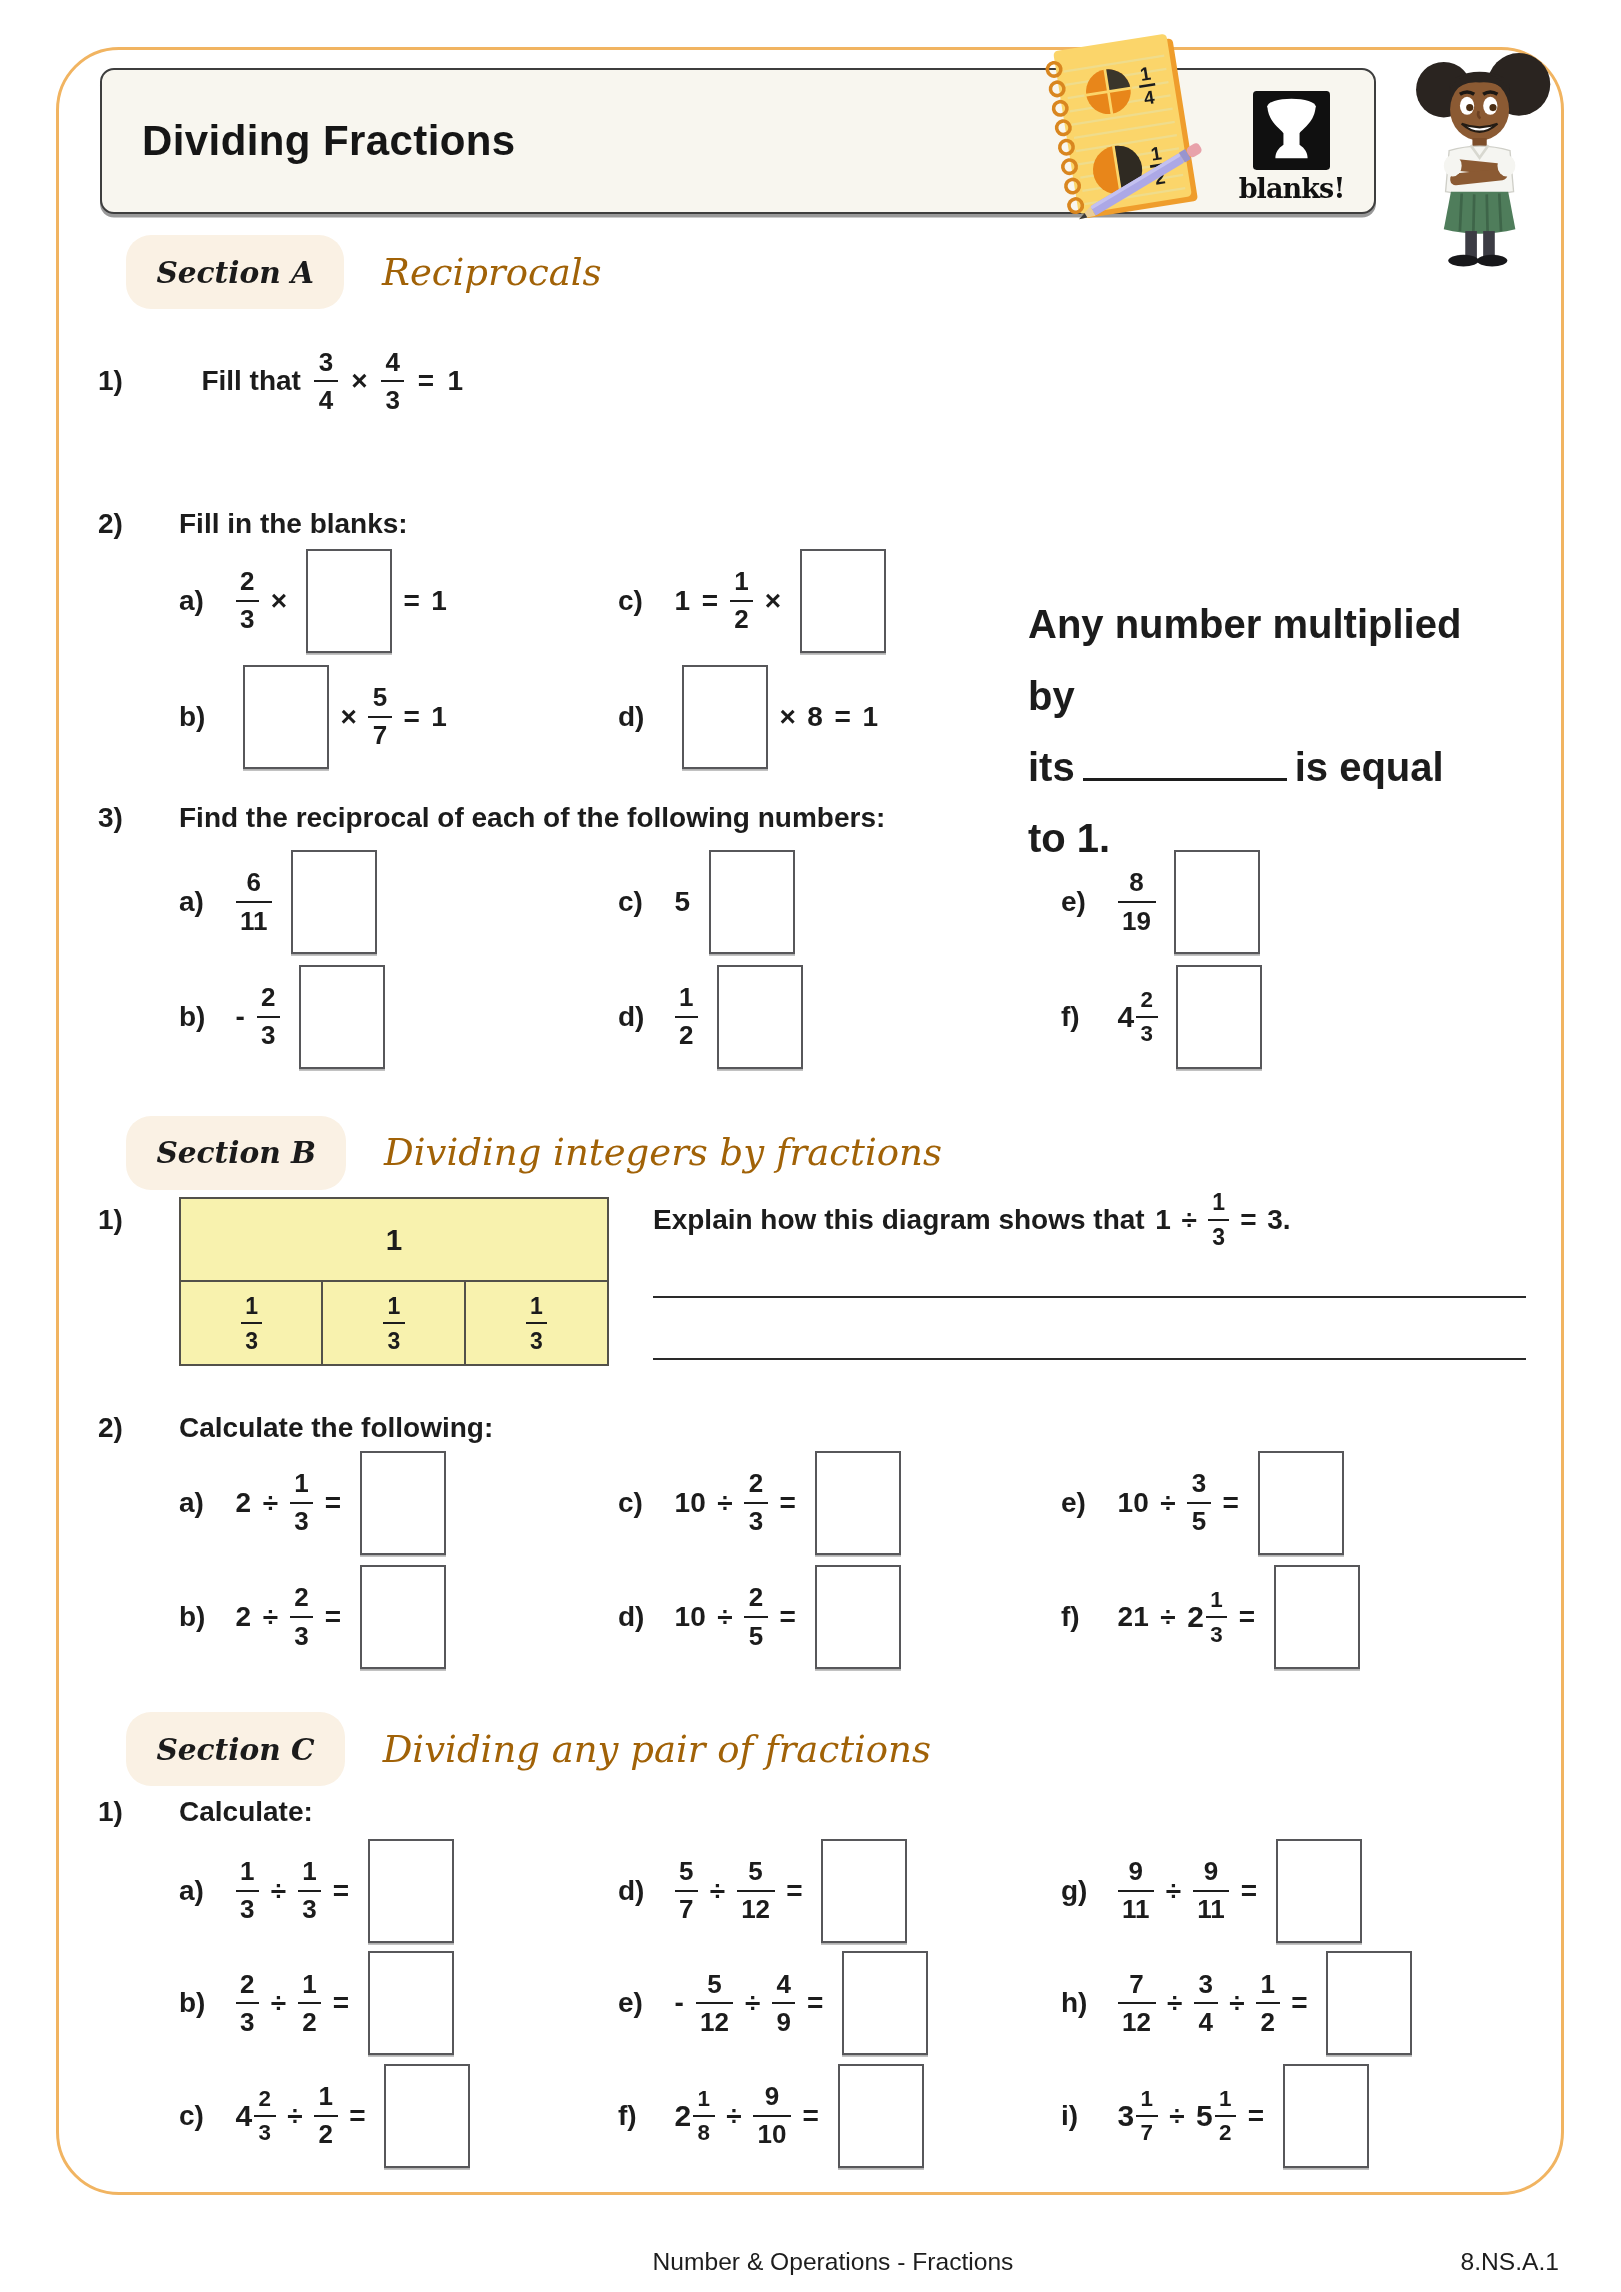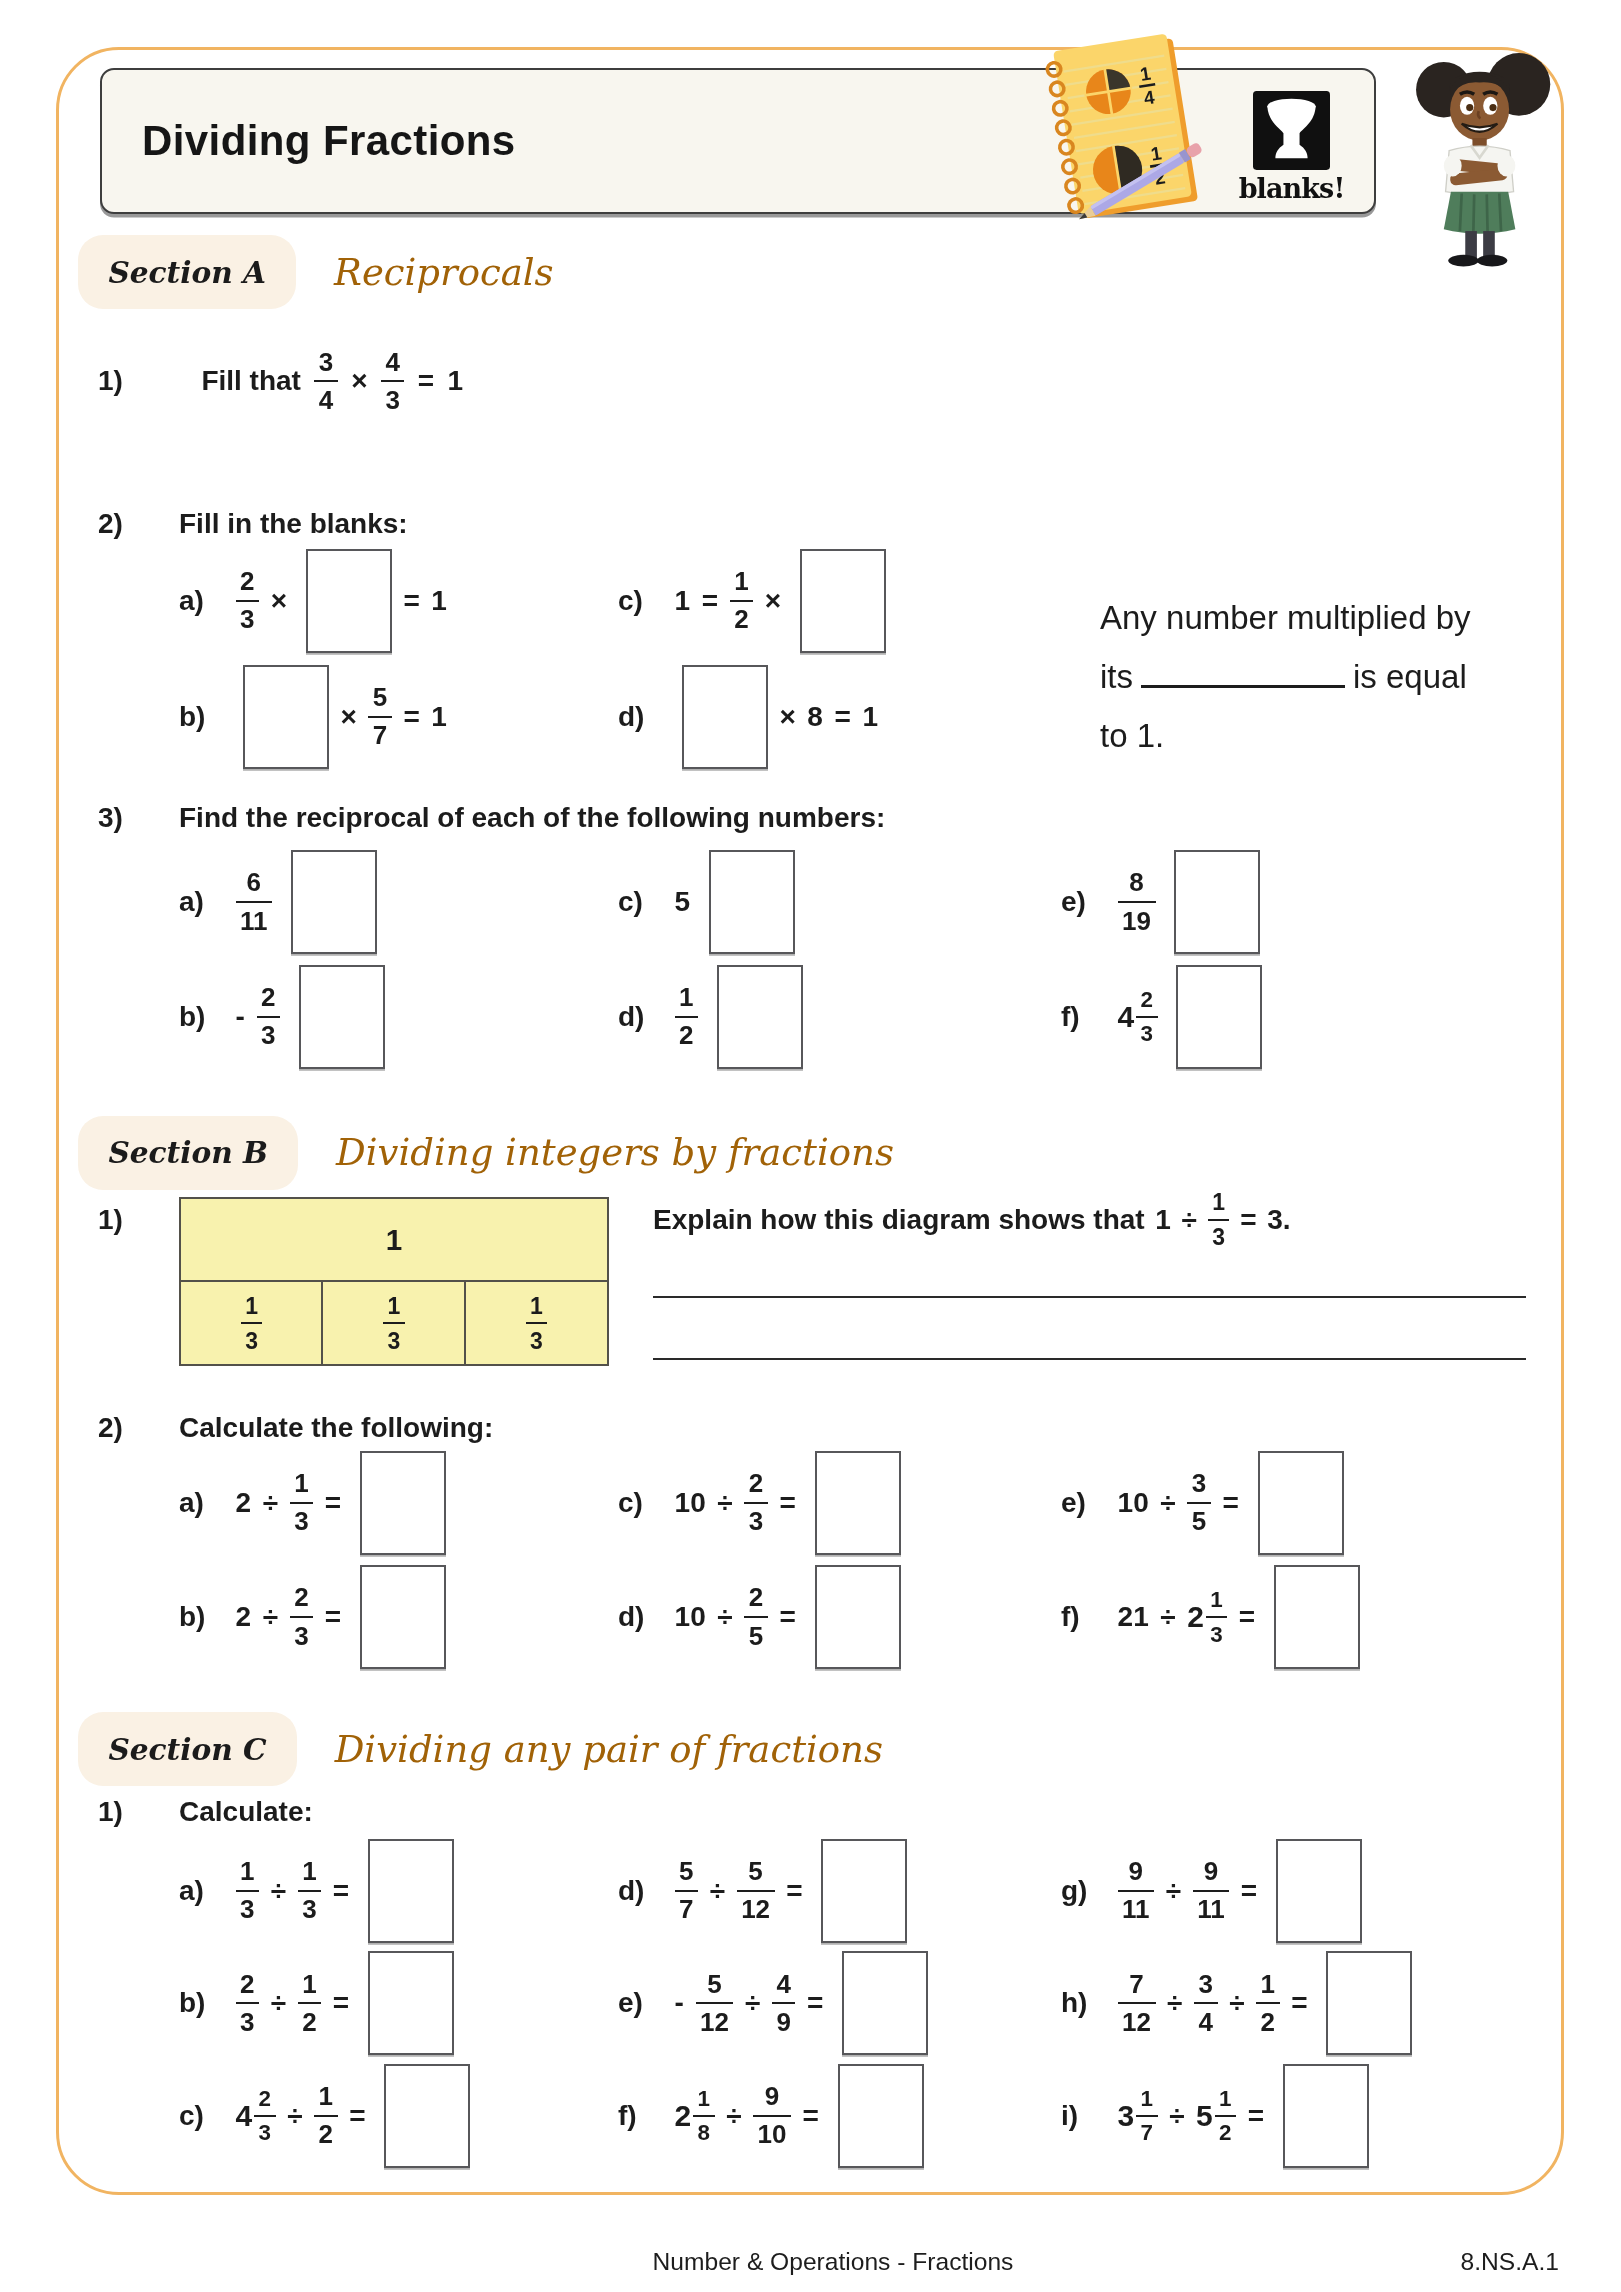--- a/index.html
+++ b/index.html
@@ -17,21 +17,21 @@
   .cazoom svg{display:block;margin:0 auto;}
   .cazoom-label{font-family:"DejaVu Serif",serif;font-weight:bold;font-size:27px;margin-top:2.7px;letter-spacing:-0.9px;color:#111;}
   .girl{position:absolute;left:1408px;top:52px;width:170px;height:215px;}
   
   .content{position:absolute;left:56px;top:226px;width:1509px;}
   .sec-head{display:flex;align-items:center;gap:38px;margin-left:22.4px;}
   #secA .sec-head{margin-top:9px;}
   #secB{margin-top:51px;}
   #secC{margin-top:47px;}
   .badge{background:#FAF1E4;border-radius:25px;padding:19.7px 30px;
-         font-family:"DejaVu Serif",serif;font-style:italic;font-weight:bold;font-size:29.6px;color:#1b1b1b;}
+         font-family:"DejaVu Serif",serif;font-style:italic;font-weight:bold;font-size:29.6px;color:#1b1b1b;margin-left:48px;}
   .subtitle{font-family:"DejaVu Serif",serif;font-style:italic;font-size:37px;color:#a16207;}
   .qblock{position:relative;}
   #qa1{margin-top:27px;}
   #qa2{margin-top:78px;}
   #qa3{margin-top:34px;}
   #qb1{margin-top:7.2px;height:179px;}
   #qb2{margin-top:32px;}
   #qc1{margin-top:6.3px;}
   .qhead{display:flex;height:39px;align-items:center;padding-left:42px;font-size:28px;font-weight:bold;}
   .qnum{width:81px;flex:none;font-size:28px;font-weight:bold;}
@@ -52,21 +52,21 @@
   .op{font-size:28px;font-weight:bold;white-space:nowrap;}
   .frac{display:inline-flex;flex-direction:column;align-items:center;font-weight:bold;font-size:26px;line-height:1.05;}
   .frac .fn{padding:0 4.5px 4.5px;}
   .frac .fd{border-top:2.7px solid #1d1d1d;padding:4.5px 4.5px 0;}
   .frac-sm{font-size:23px;}
   .mixed{display:inline-flex;align-items:center;}
   .mixed .mw{font-size:30px;font-weight:bold;}
   .mixed .frac{font-size:22.4px;margin-left:1.8px;}
   .ansbox{width:82px;height:100px;border:2.7px solid #57575a;background:#fff;flex:none;
           box-shadow:0 1.8px 0 rgba(0,0,0,.3);margin-left:7.2px;}
-  .note{position:absolute;left:1044px;top:85px;width:488px;font-size:33px;font-weight:normal;line-height:1.78;}
+  .note{position:absolute;left:972px;top:85px;width:488px;font-size:40px;font-weight:bold;line-height:1.78;}
   .blank{display:inline-block;width:204px;border-bottom:3.1px solid #1d1d1d;height:30px;vertical-align:baseline;margin:0 8px;}
   
   .qb-num{position:absolute;left:42px;top:7.2px;font-size:28px;font-weight:bold;}
   .bar-diagram{position:absolute;left:123px;top:0;width:430px;}
   .bar-top{height:82px;border:2.7px solid #53514a;background:#F8F2AE;display:flex;align-items:center;
            justify-content:center;font-size:29.6px;font-weight:bold;}
   .bar-bottom{display:flex;margin-top:-2.7px;}
   .bar-cell{flex:1;height:82px;border:2.7px solid #53514a;background:#F8F2AE;display:flex;
             align-items:center;justify-content:center;}
   .bar-cell + .bar-cell{margin-left:-2.7px;}

